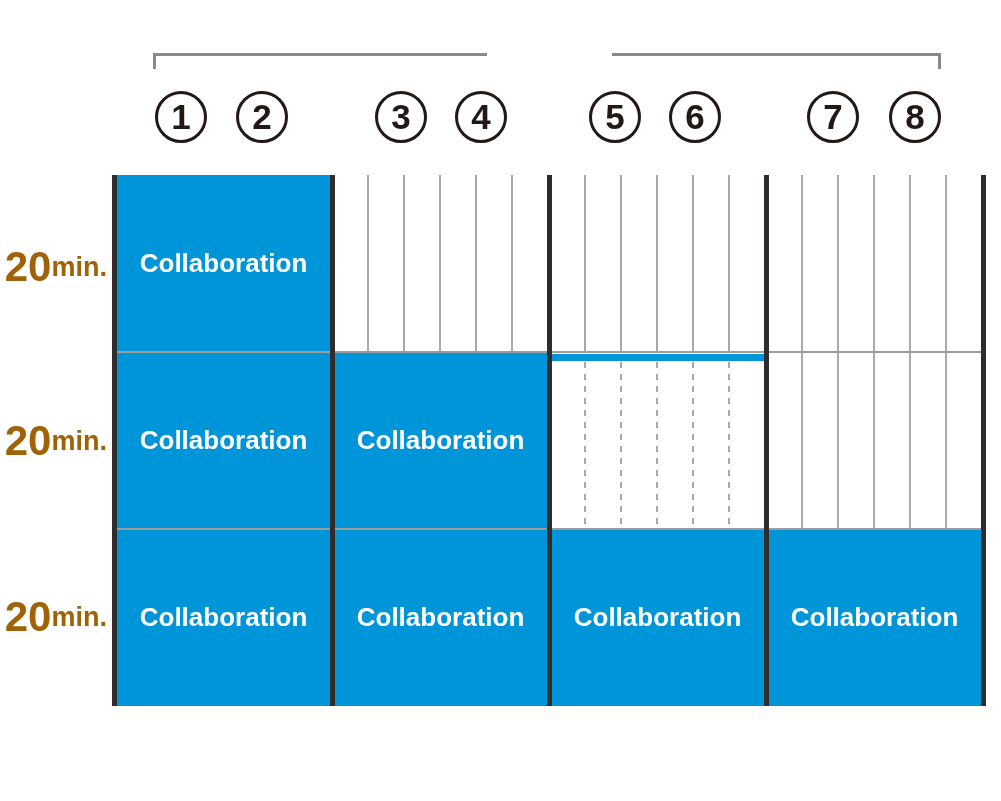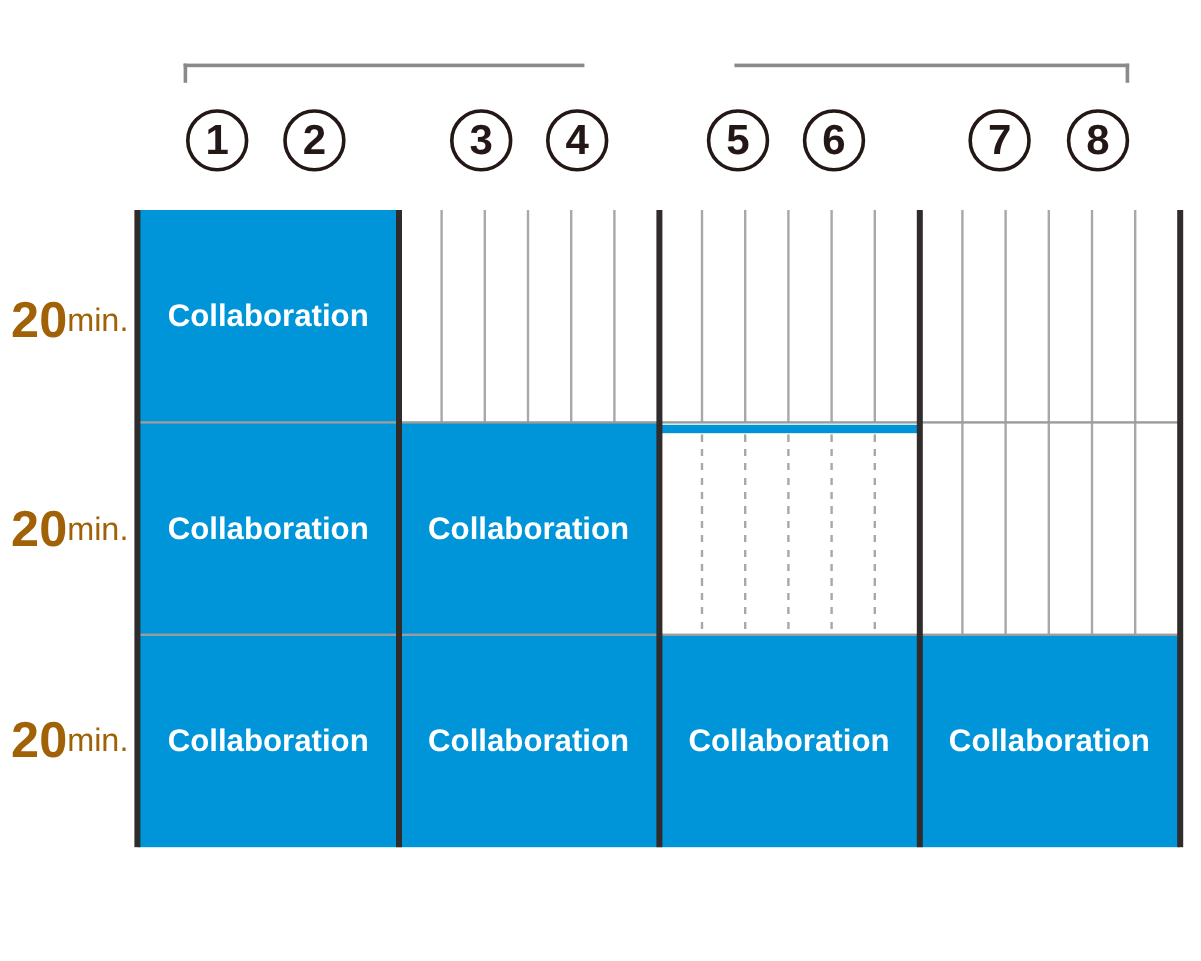--- a/index.html
+++ b/index.html
@@ -21,21 +21,21 @@
     display:flex;align-items:center;justify-content:center;
     font-size:35px;font-weight:bold;color:#231815;
   }
   
   .time-label{
     position:absolute;left:4px;width:103px;height:48px;
     display:flex;align-items:center;justify-content:flex-end;
     color:#a16207;white-space:nowrap;
   }
   .time-label .t-val{font-size:42px;font-weight:bold;line-height:48px;}
-  .time-label .t-unit{font-size:27px;font-weight:normal;}
+  .time-label .t-unit{font-size:27px;font-weight:bold;}
   
   .lanes{position:absolute;}
   .lanes i{position:absolute;top:0;bottom:0;width:2px;background:#a7a8a8;}
   .lanes i:nth-child(1){left:35px}
   .lanes i:nth-child(2){left:71px}
   .lanes i:nth-child(3){left:107px}
   .lanes i:nth-child(4){left:143px}
   .lanes i:nth-child(5){left:179px}
   .lanes.dashed i{
     background:repeating-linear-gradient(to bottom,#a7a8a8 0 6px,transparent 6px 12px);

